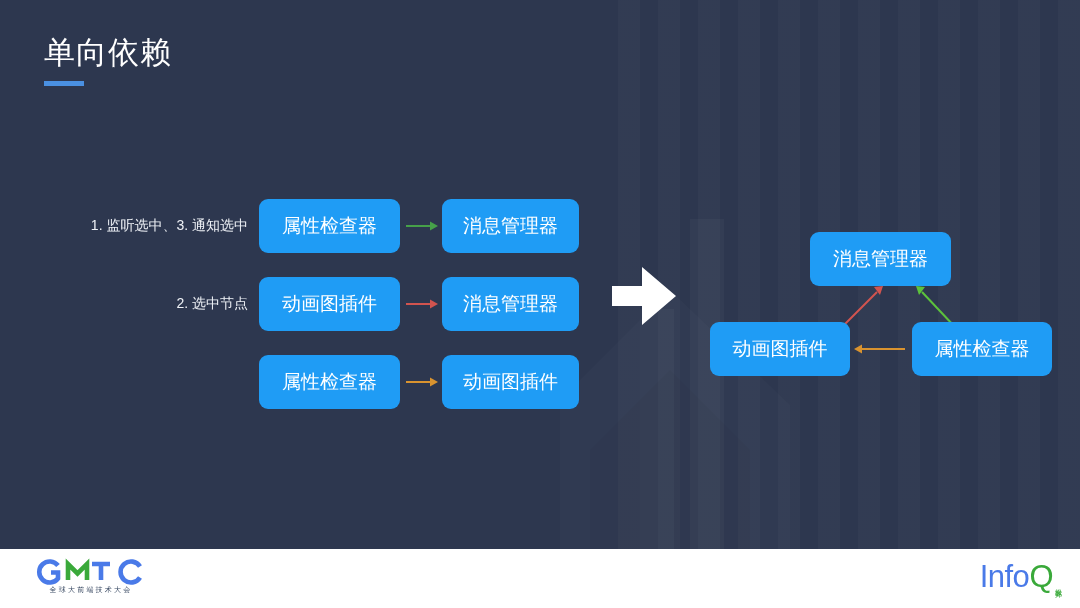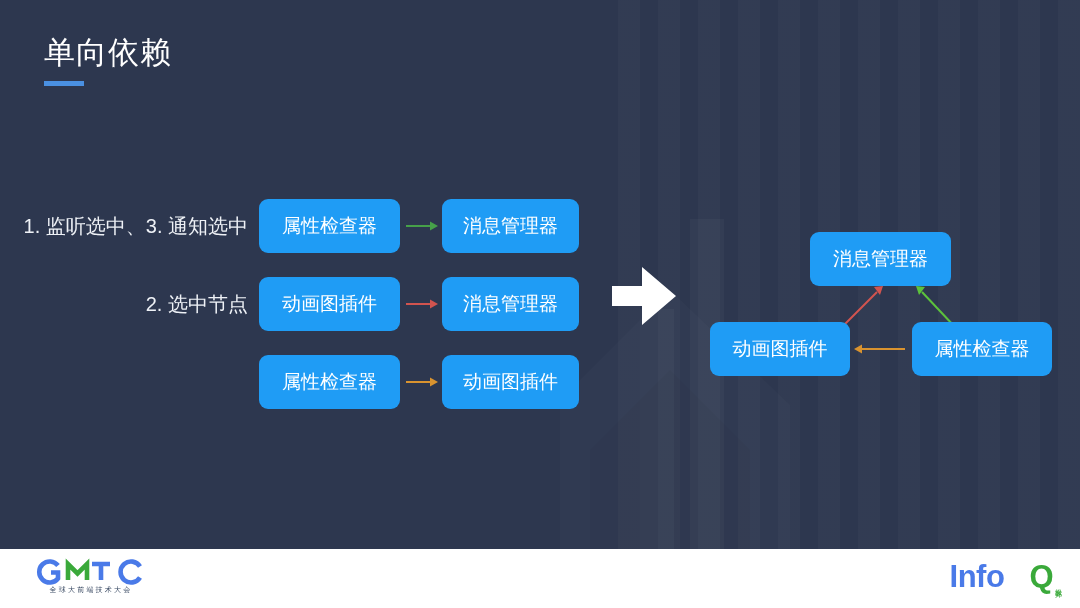--- a/index.html
+++ b/index.html
@@ -67,21 +67,21 @@
     position: absolute;
     left: 0;
     height: 54px;
     width: 600px;
   }
   .row-label {
     position: absolute;
     right: 352px;
     top: 50%;
     transform: translateY(-50%);
-    font-size: 20px;
+    font-size: 14px;
     color: #eef1f6;
     white-space: nowrap;
     text-align: left;
     margin-left: 16px;
   }
   .node {
     position: absolute;
     top: 0;
     height: 54px;
     border-radius: 9px;
@@ -160,24 +160,23 @@
     white-space: nowrap;
   }
   .infoq {
     position: absolute;
     right: 18px; top: 12px;
     display: flex;
     align-items: flex-end;
   }
   .infoq-word {
     font-size: 31px;
-    font-weight: bold;
+    font-weight: normal;
     letter-spacing: -0.5px;
     line-height: 1;
-    margin-left: 25px;
   }
   .infoq-info { color: #4a7ae8; }
   .infoq-q    { color: #3aa93a; }
   .infoq-cn {
     font-size: 7px;
     color: #3aa93a;
     writing-mode: vertical-rl;
     letter-spacing: 1px;
     margin-left: 2px;
     margin-bottom: 6px;

